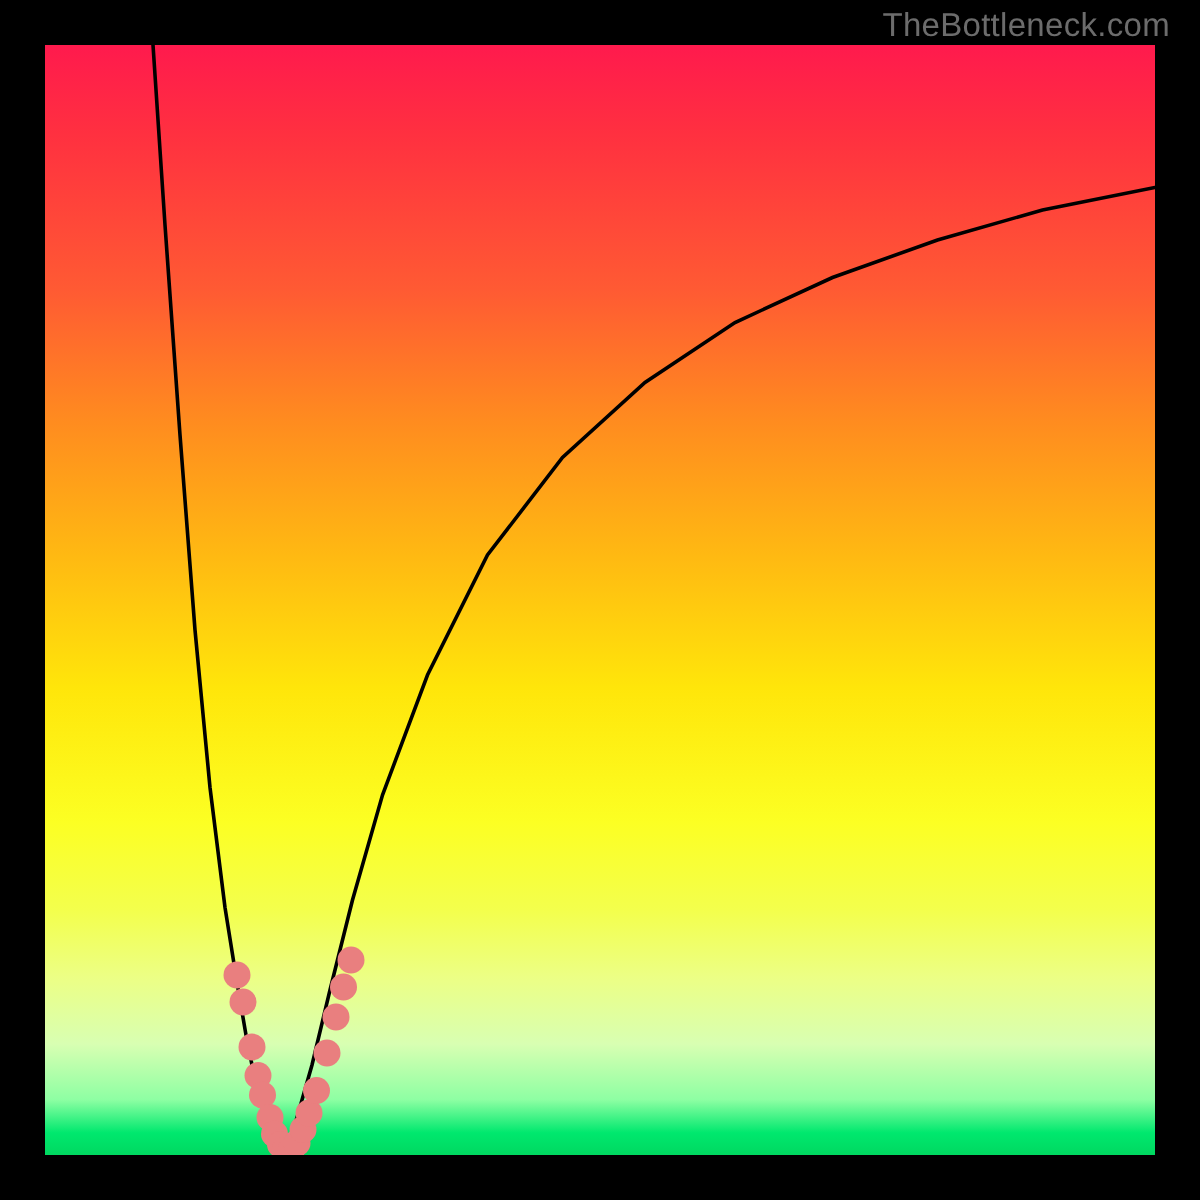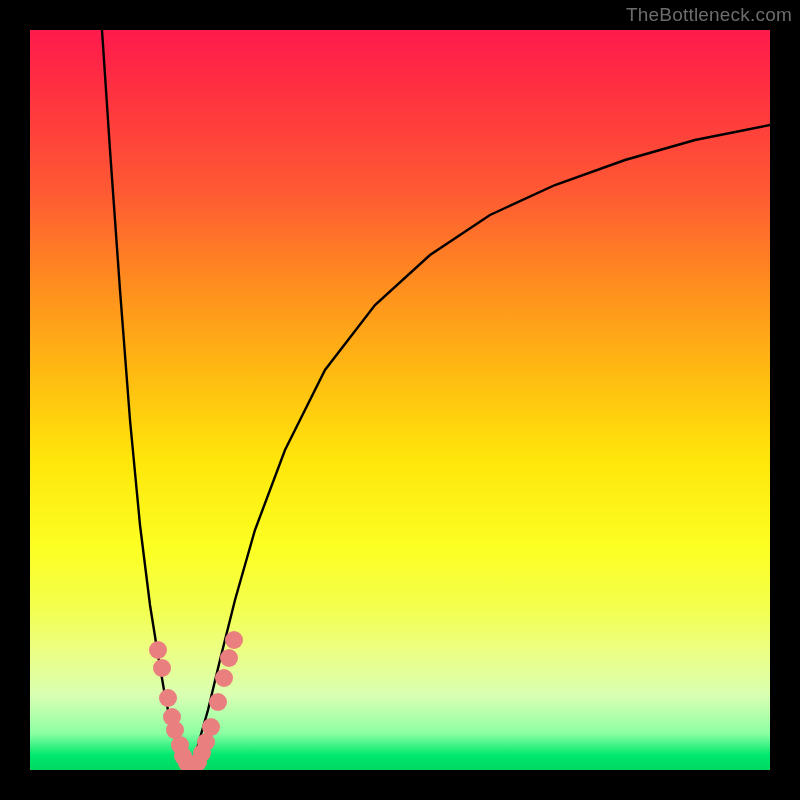--- a/index.html
+++ b/index.html
@@ -41,23 +41,23 @@
       #ecff85 84%,
       #d8ffb2 90%,
       #8effa3 95%,
       #00e86e 98%,
       #00d860 100%
     );
   }
   .watermark {
     position: absolute;
     top: 4px;
-    right: 8px;
+    right: 20px;
     color: #6c6c6c;
-    font-size: 19px;
+    font-size: 22px;
     letter-spacing: 0.2px;
     font-weight: 400;
     user-select: none;
   }
   svg.curves {
     position: absolute;
     inset: 0;
   }
 </style>
 </head>

